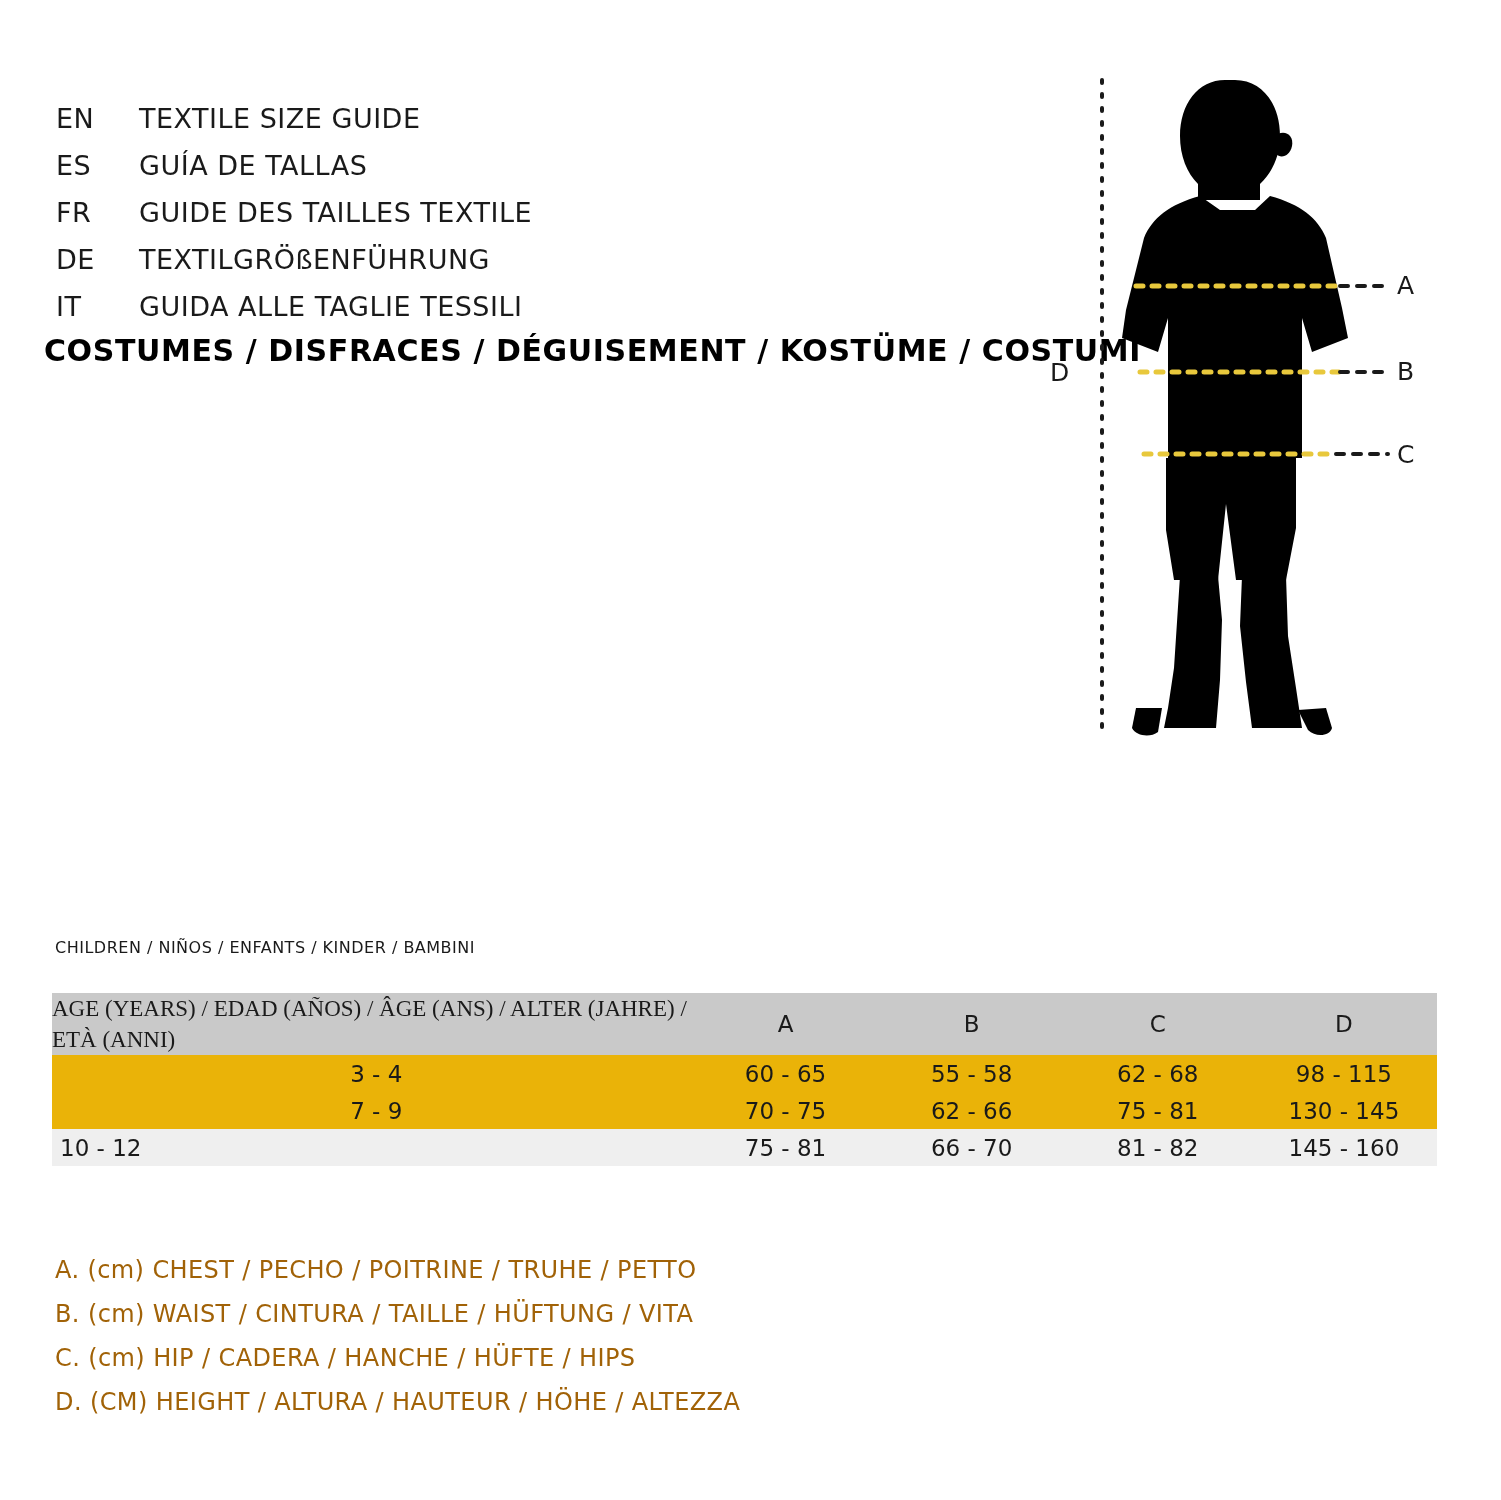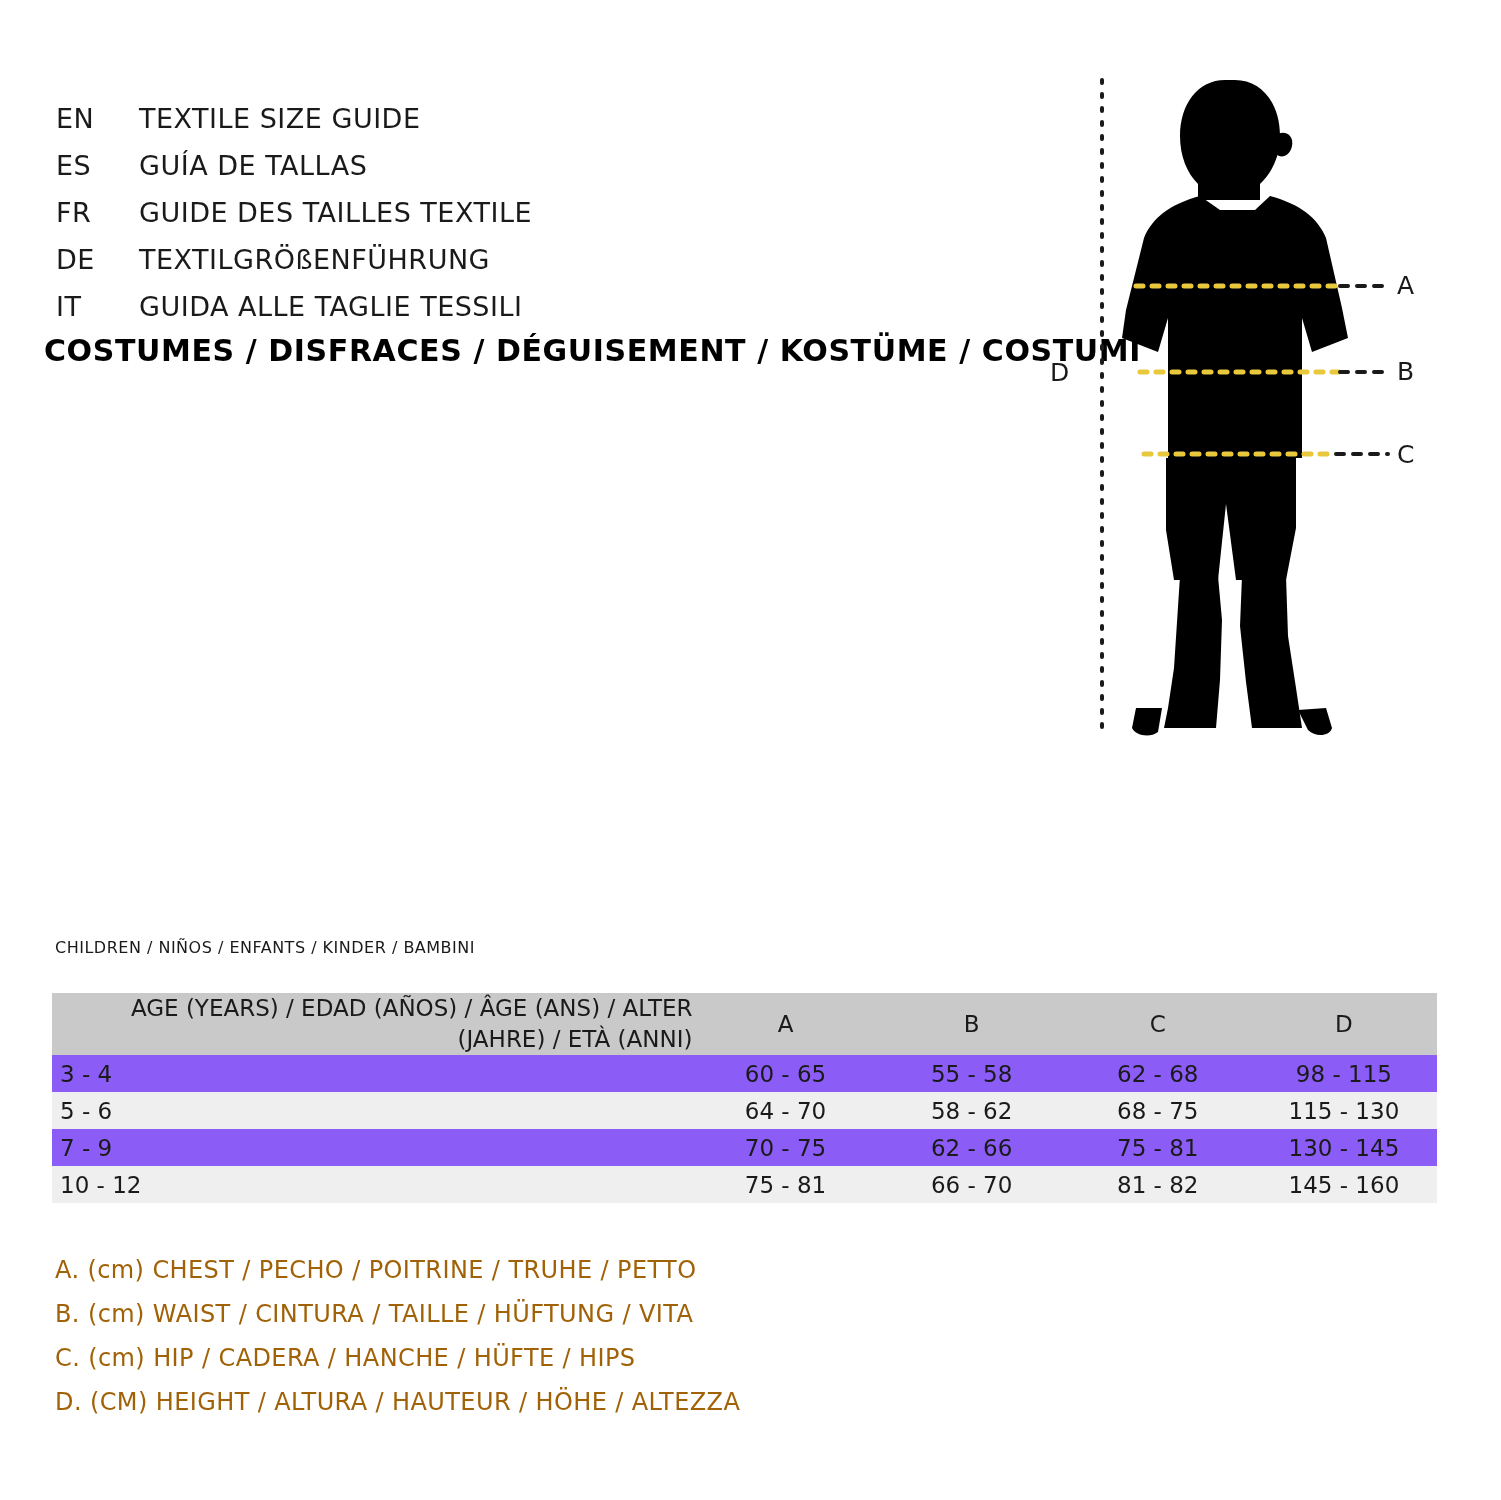--- a/index.html
+++ b/index.html
@@ -99,31 +99,33 @@
     font-weight: normal;
     text-align: center;
     vertical-align: middle;
     height: 37px;
   }
   table.size-table thead th {
     background: #c9c9c9;
     height: 62px;
   }
   table.size-table thead th.age-head {
-    text-align: right;
+    text-align: left;
     padding-left: 0;
     line-height: 31px;
     width: 640px;
+    font-family: Liberation Serif, serif;
   }
   table.size-table tbody td.age-cell {
     text-align: left;
     padding-left: 8px;
   }
   table.size-table tbody tr.odd td {
-    background: #8b5cf6;
+    background: #eab308;
+    text-align: center;
   }
   table.size-table tbody tr.even td {
     background: #efefef;
   }
   .col-measure { width: 186px; }
 
   
   .legend {
     position: absolute;
     left: 55px;
@@ -213,27 +215,20 @@
     </tr>
   </thead>
   <tbody>
     <tr class="odd">
       <td class="age-cell">3 - 4</td>
       <td>60 - 65</td>
       <td>55 - 58</td>
       <td>62 - 68</td>
       <td>98 - 115</td>
     </tr>
-    <tr class="even">
-      <td class="age-cell">5 - 6</td>
-      <td>64 - 70</td>
-      <td>58 - 62</td>
-      <td>68 - 75</td>
-      <td>115 - 130</td>
-    </tr>
     <tr class="odd">
       <td class="age-cell">7 - 9</td>
       <td>70 - 75</td>
       <td>62 - 66</td>
       <td>75 - 81</td>
       <td>130 - 145</td>
     </tr>
     <tr class="even">
       <td class="age-cell">10 - 12</td>
       <td>75 - 81</td>

